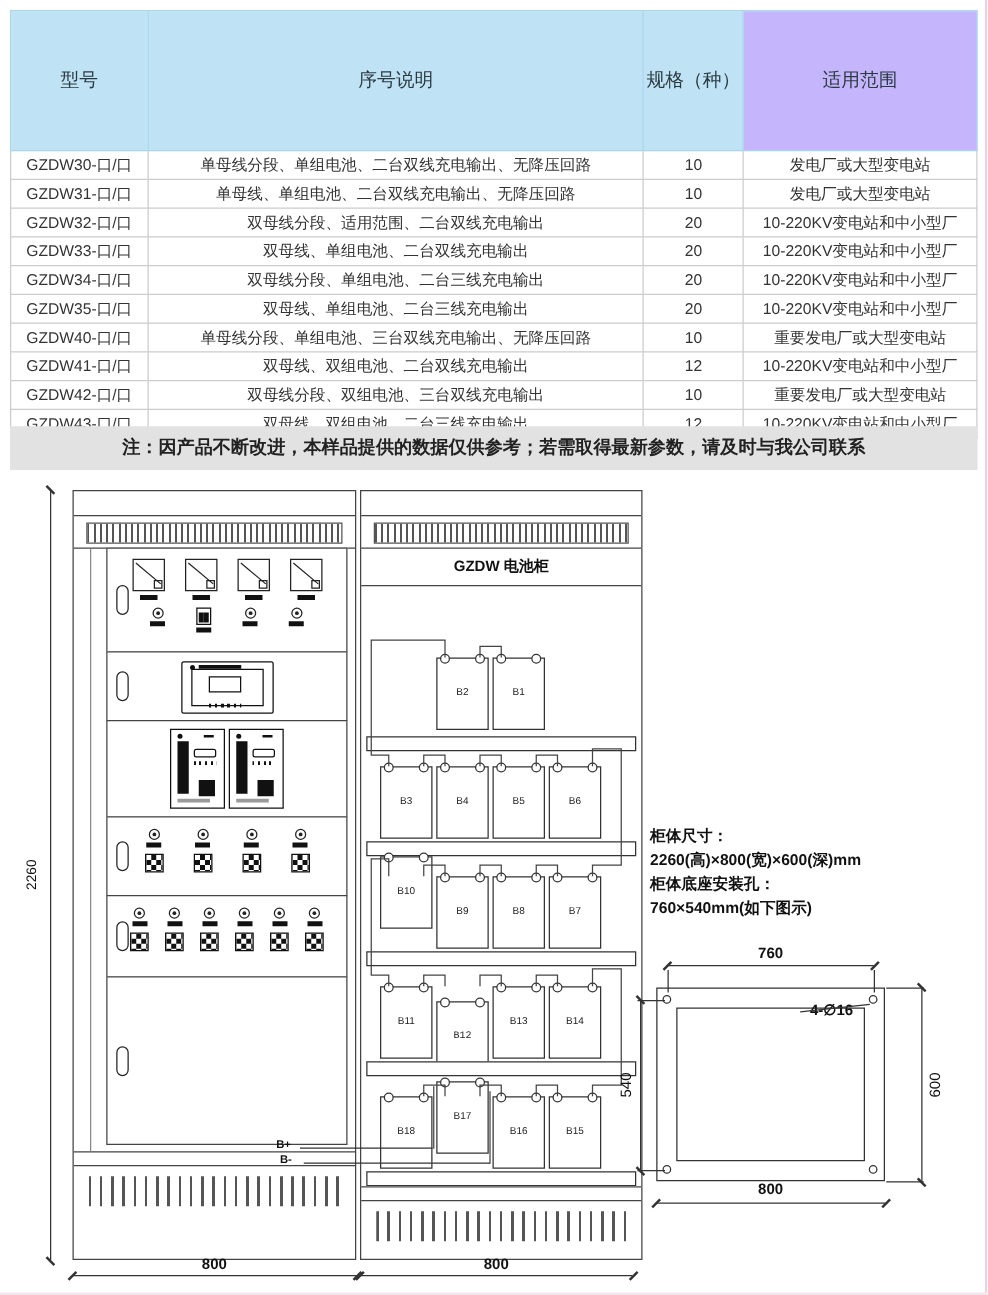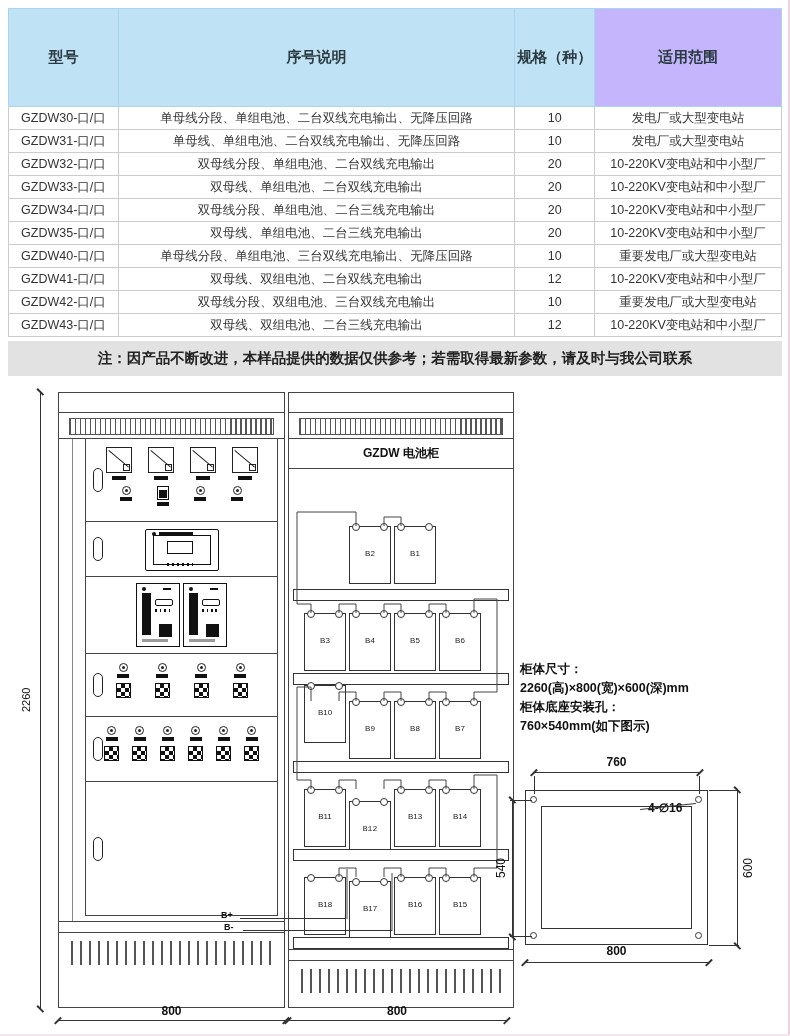--- a/index.html
+++ b/index.html
@@ -4,21 +4,21 @@
 <style>
   * { box-sizing: border-box; margin: 0; padding: 0; }
   html,body { width:790px; height:1036px; background:#fff; overflow:hidden; }
   .page { position:relative; width:790px; height:1036px; background:#fff;
           font-family:"Liberation Sans", sans-serif; color:#333; }
   .edge-r{position:absolute;right:0;top:0;bottom:0;width:2px;background:#ecd2df;}
   .edge-b{position:absolute;left:0;right:0;bottom:0;height:2px;background:#f4e6ec;}
 
   
   table.models{position:absolute;left:8px;top:8px;width:774px;border-collapse:collapse;}
-  table.models th{height:98px;font-size:15px;font-weight:bold;color:#2b3a42;
+  table.models th{height:112px;font-size:15px;font-weight:normal;color:#2b3a42;
     background:#bfe2f4;border:1px solid #a9d6ec;text-align:center;}
   table.models td{height:23px;font-size:12.5px;text-align:center;color:#333;
     border:1px solid #ccc;background:#fff;padding:0 2px;white-space:nowrap;}
   .w-model{width:110px;} .w-desc{width:397px;} .w-spec{width:80px;} .w-range{width:187px;}
 
   
   .note{position:absolute;left:8px;top:341px;width:774px;height:35px;background:#e2e2e2;
     font-size:14.5px;font-weight:bold;color:#222;text-align:center;line-height:35px;white-space:nowrap;}
 
   
@@ -138,21 +138,21 @@
           <td>发电厂或大型变电站</td>
         </tr>
         <tr>
           <td>GZDW31-口/口</td>
           <td>单母线、单组电池、二台双线充电输出、无降压回路</td>
           <td>10</td>
           <td>发电厂或大型变电站</td>
         </tr>
         <tr>
           <td>GZDW32-口/口</td>
-          <td>双母线分段、单组电池、二台双线充电输出</td>
+          <td>双母线分段、适用范围、二台双线充电输出</td>
           <td>20</td>
           <td>10-220KV变电站和中小型厂</td>
         </tr>
         <tr>
           <td>GZDW33-口/口</td>
           <td>双母线、单组电池、二台双线充电输出</td>
           <td>20</td>
           <td>10-220KV变电站和中小型厂</td>
         </tr>
         <tr>
@@ -431,21 +431,21 @@
             <div class="term term-l"></div>
             <div class="term term-r"></div>
             <div class="blabel">B14</div>
           </div>
           <div class="shelfplate" style="top: 380px;"></div>
           <div class="battery" style="left: 15px; top: 408px;">
             <div class="term term-l"></div>
             <div class="term term-r"></div>
             <div class="blabel">B18</div>
           </div>
-          <div class="battery" style="left: 60px; top: 412px; padding-left: 20px;">
+          <div class="battery" style="left: 60px; top: 396px; padding-left: 20px;">
             <div class="term term-l"></div>
             <div class="term term-r"></div>
             <div class="blabel">B17</div>
           </div>
           <div class="battery" style="left: 105px; top: 408px;">
             <div class="term term-l"></div>
             <div class="term term-r"></div>
             <div class="blabel">B16</div>
           </div>
           <div class="battery" style="left: 150px; top: 408px;">

